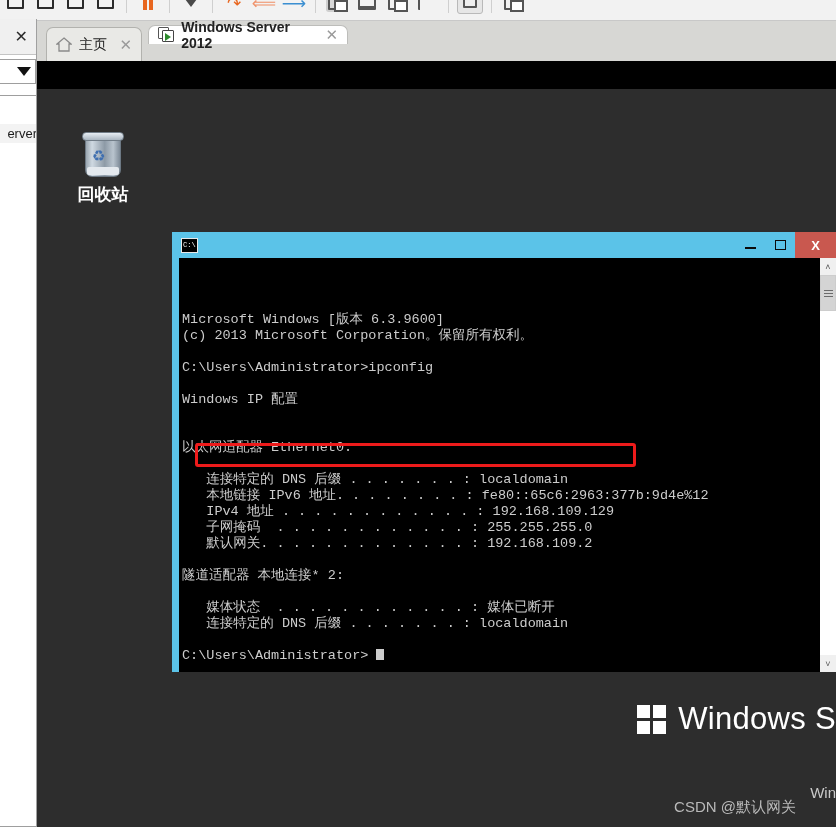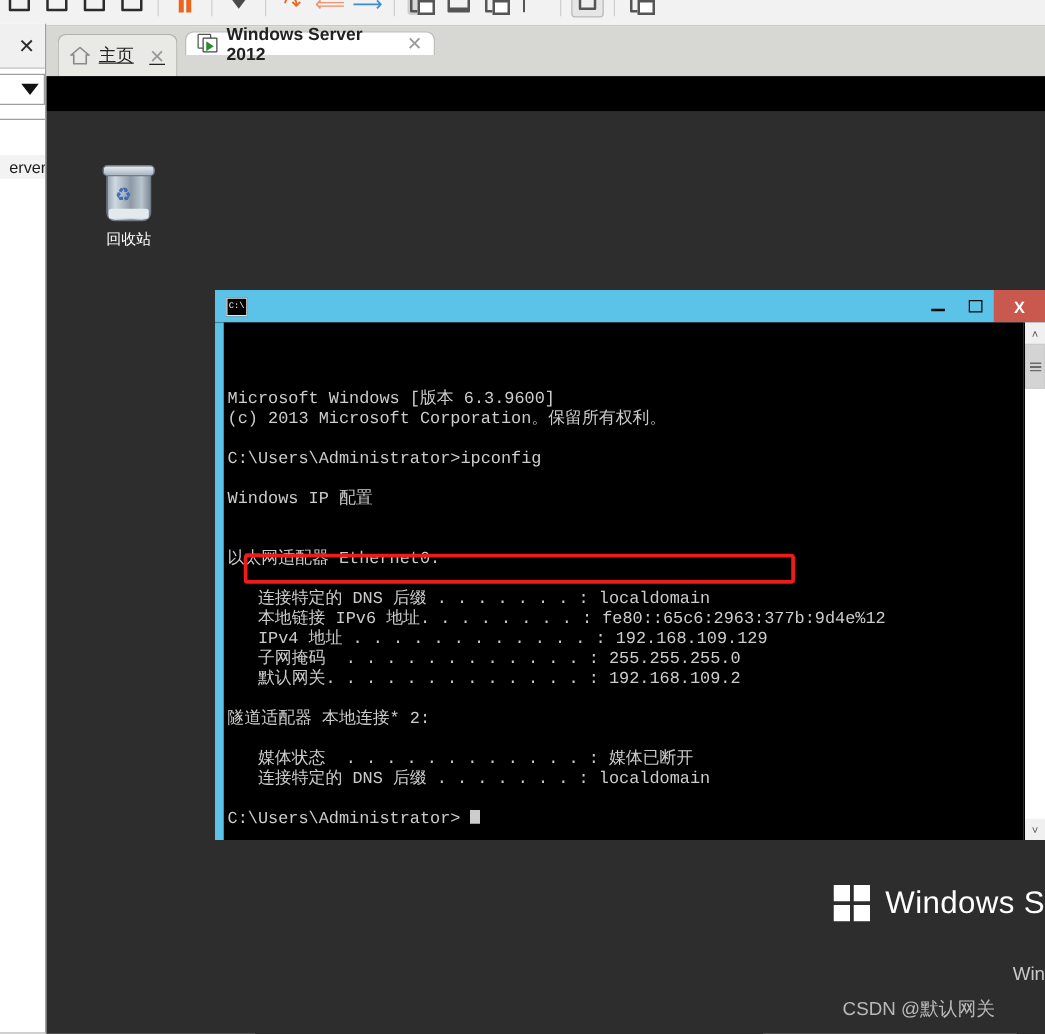--- a/index.html
+++ b/index.html
@@ -50,21 +50,21 @@
     position: absolute; top: 6px; height: 34px;
     border: 1px solid #b2b2ae;
     border-bottom: none;
     border-radius: 7px 7px 0 0;
     display: flex; align-items: center; gap: 7px;
     padding: 0 9px;
     font-size: 14px; color: #222;
     background: #e9e9e6;
   }
   .tab.active { background: #ffffff; border-color: #bdbdba; top: 4px; height: 19px; }
-  #tab-home { left: 46px; width: 96px; text-decoration: underline; }
+  #tab-home { left: 46px; width: 96px; }
   #tab-vm { left: 148px; width: 200px; font-weight: bold; }
   .tab-close { color: #9a9a9a; font-size: 15px; margin-left: auto; font-weight: normal; }
   .home-icon svg { display:block; }
   .vm-icon { position: relative; width: 17px; height: 16px; }
   .vm-icon .sq1 { position:absolute; left:0; top:0; width:11px; height:12px; border:1.6px solid #555; border-radius:1px; background:#fff; }
   .vm-icon .sq2 { position:absolute; left:4px; top:3px; width:12px; height:12px; border:1.6px solid #444; border-radius:1px; background:#fff; }
   .vm-icon .play { position:absolute; left:7px; top:6px; width:0; height:0; border-left:6px solid #2d8a2d; border-top:4px solid transparent; border-bottom:4px solid transparent; }
 
   
   .leftpanel {
@@ -97,28 +97,28 @@
     border-radius: 3px 3px 7px 7px;
     border: 1px solid #6d7984;
   }
   .rb-lid {
     position: absolute; left: 1px; top: 3px; width: 42px; height: 9px;
     background: linear-gradient(180deg,#e7edf3,#aab6c1);
     border-radius: 4px; border: 1px solid #717d88;
   }
   .rb-sym { position: absolute; left: 11px; top: 18px; font-size: 15px; color: #3f6fb0; }
   .rb-base { position: absolute; left: 6px; top: 38px; width: 32px; height: 8px; background: #e4e9ee; border-radius: 2px; }
-  .rb-label { margin-top: 4px; font-size: 12px; color: #ffffff; }
+  .rb-label { margin-top: 4px; font-size: 17px; color: #ffffff; font-weight: bold; }
 
   
   .winbrand { position: absolute; right: 0; bottom: 90px; display: flex; align-items: center; gap: 12px; }
   .winlogo { display: grid; grid-template-columns: 13px 13px; grid-template-rows: 13px 13px; gap: 3px; }
   .winlogo i { background: #ffffff; display: block; }
-  .winbrand-text { font-size: 25px; color: #ffffff; white-space: nowrap; letter-spacing: 0.3px; }
-  .activate-wm { position: absolute; right: 0; bottom: 39px; font-size: 15px; color: #c9c9c9; white-space: nowrap; }
+  .winbrand-text { font-size: 31px; color: #ffffff; white-space: nowrap; letter-spacing: 0.3px; }
+  .activate-wm { position: absolute; right: 0; bottom: 26px; font-size: 15px; color: #c9c9c9; white-space: nowrap; }
   .csdn-wm { position: absolute; right: 40px; bottom: 10px; font-size: 15px; color: #b9b9b9; white-space: nowrap; }
 
   
   .cmdwin { position: absolute; left: 172px; top: 232px; width: 664px; height: 440px; z-index: 30; }
   .cmd-title {
     position: relative; height: 26px; background: #5bc3e8;
     display: flex; align-items: center;
   }
   .cmd-ico {
     width: 17px; height: 15px; margin-left: 9px;

